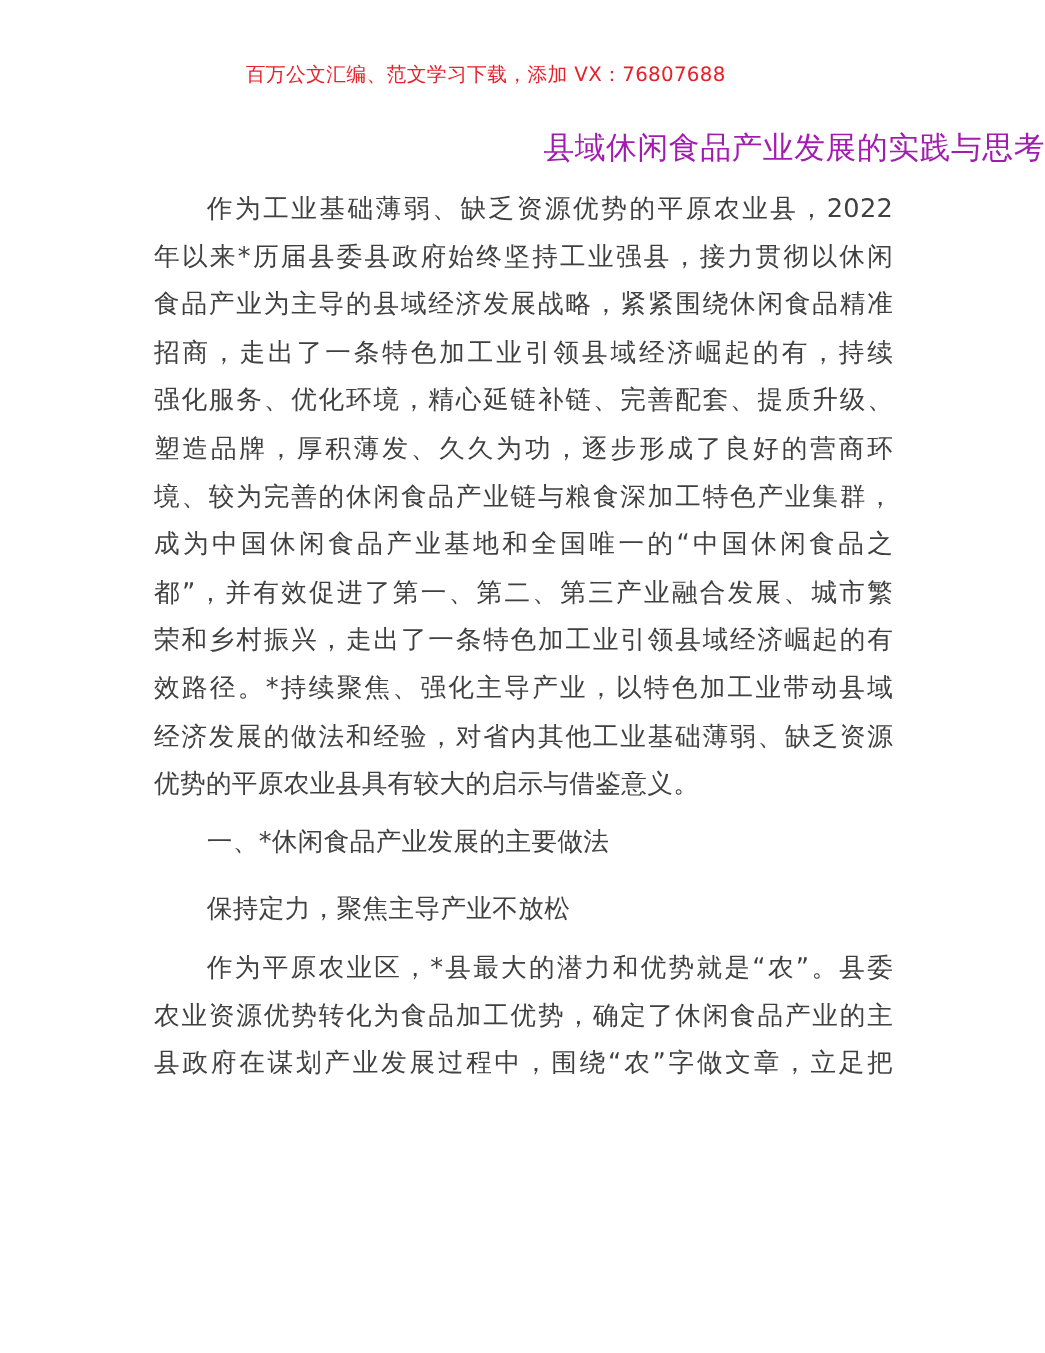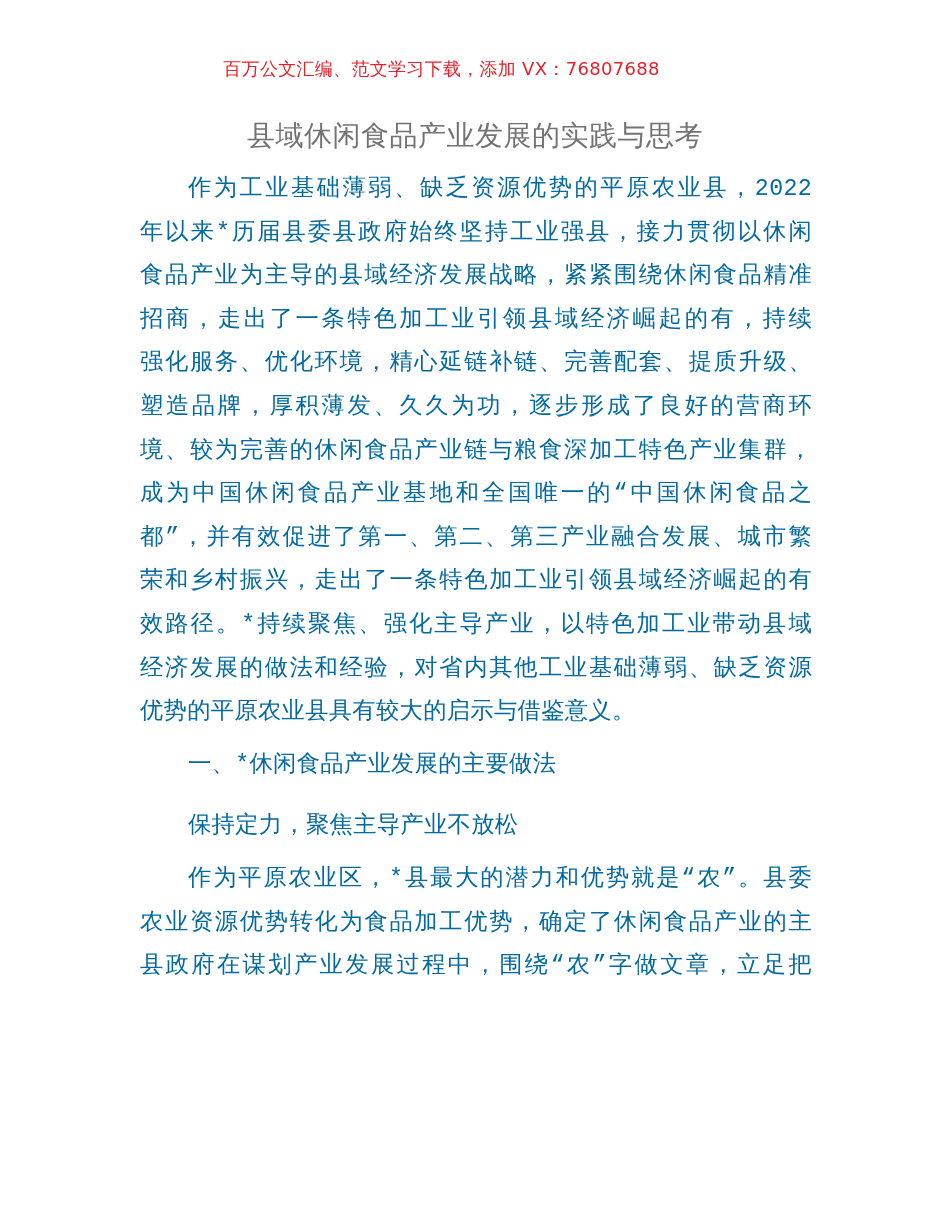--- a/index.html
+++ b/index.html
@@ -1,25 +1,25 @@
 <!DOCTYPE html>
 <html><head>
 <meta charset="utf-8">
 <style>
   html, body { margin: 0; padding: 0; background: #ffffff; }
   body { width: 950px; height: 1230px; position: relative; overflow: hidden;
          font-family: "DejaVu Sans", "Liberation Sans", sans-serif; color: #111111; }
   .page { position: absolute; left: 0; top: 0; width: 950px; height: 1230px; background: #fff; }
   .watermark { position: absolute; top: 56px; left: 0; width: 883px; text-align: center;
                font-size: 18px; letter-spacing: 0.3px; line-height: 26px; }
-  .doc-title { position: absolute; top: 114px; left: 0; width: 950px; text-align: center;
-               font-size: 28px; line-height: 44px; letter-spacing: 0.5px; color: #737373; font-family: Liberation Serif, serif; }
+  .doc-title { position: absolute; top: 114px; left: 0; width: 950px; text-align: right;
+               font-size: 28px; line-height: 44px; letter-spacing: 0.5px; color: #a21caf; font-family: Liberation Serif, serif; }
   .body { position: absolute; left: 140px; top: 168px; width: 672px; }
   .line { height: 43.6px; line-height: 43.6px; font-size: 23.3px; white-space: nowrap;
-          letter-spacing: 0.3px; color: #0369a1; font-family: Liberation Mono, monospace; }
+          letter-spacing: 0.3px; color: #404040; }
   .line.justify { text-align: justify; text-align-last: justify; }
   .indent { padding-left: 48px; }
   .gap { height: 9px; }
 </style>
 </head>
 <body>
 
 <div class="page">
 
   <div class="watermark" style="color:#e8202a;">百万公文汇编、范文学习下载，添加 VX：76807688</div>

